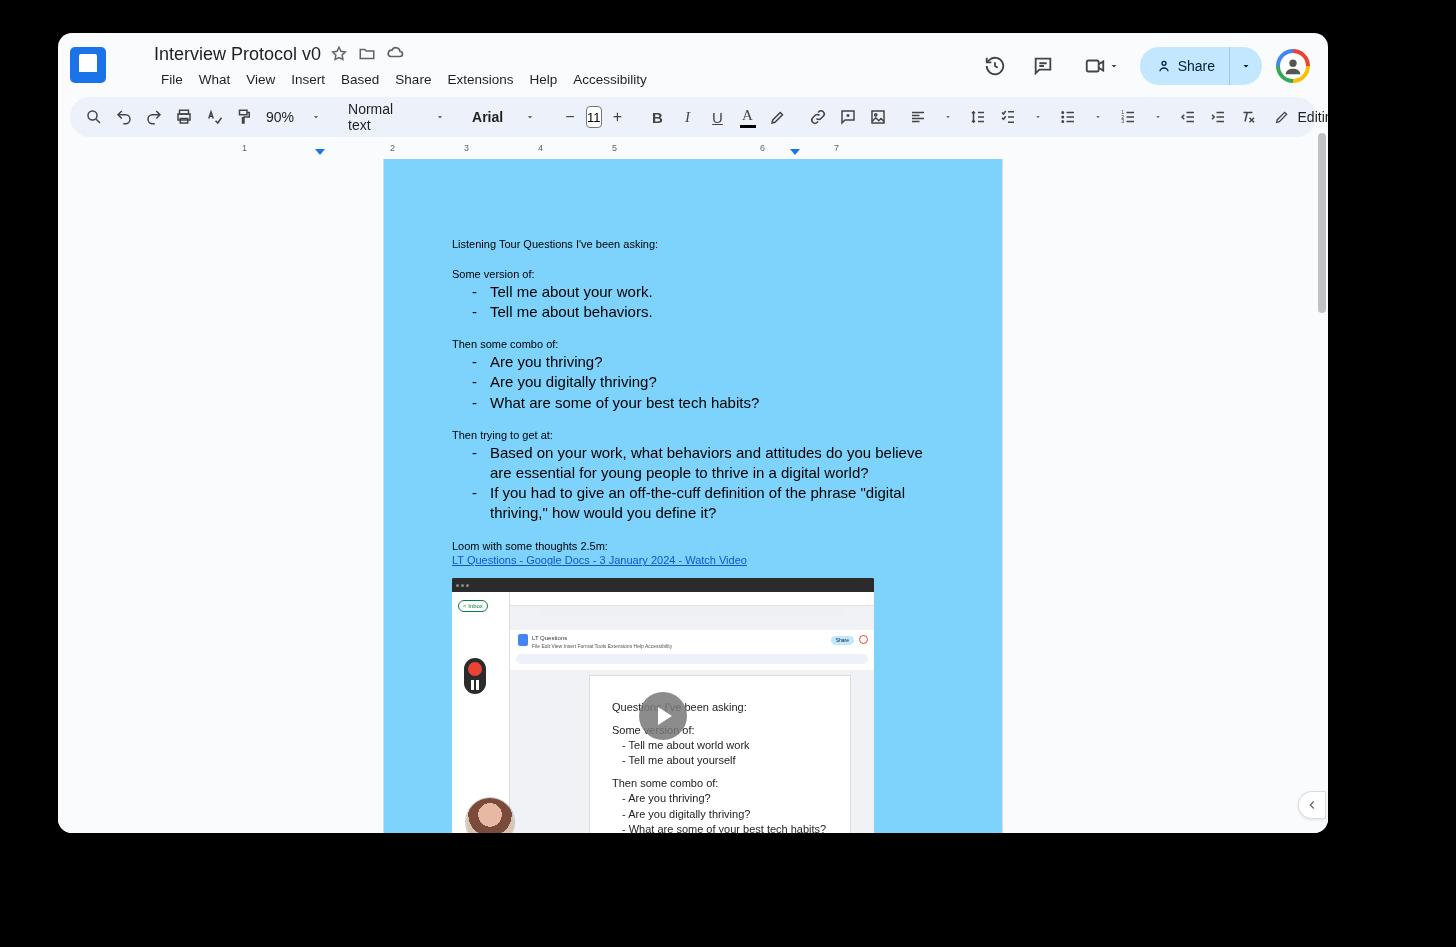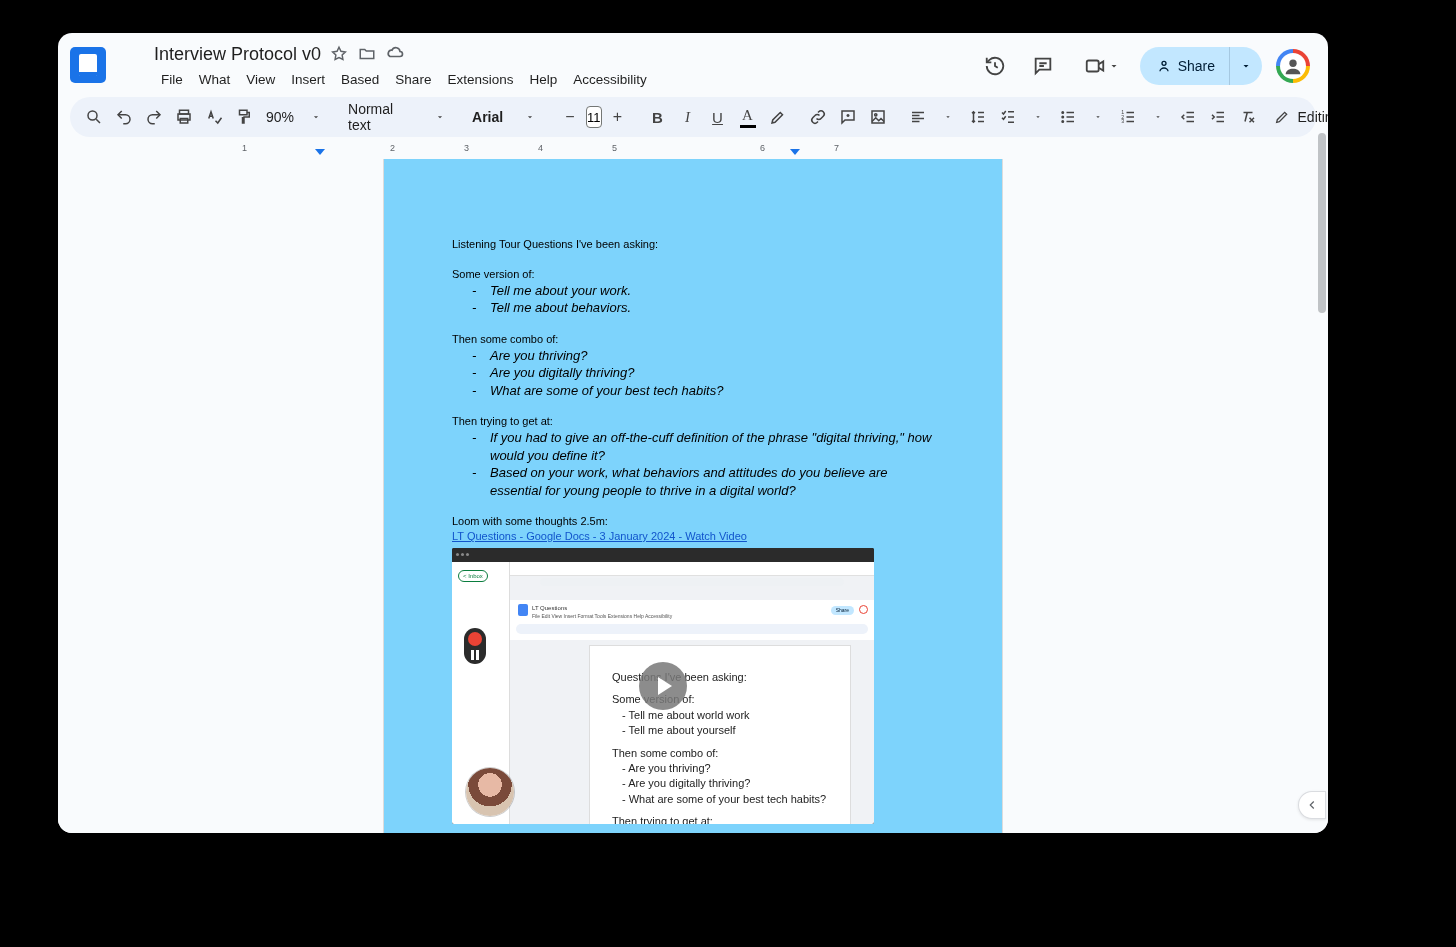--- a/index.html
+++ b/index.html
@@ -107,29 +107,29 @@
     margin-top:0px;
     box-shadow:0 0 0 1px #dcdcdc;
     padding:78px 68px 30px 68px;
     font-family: Arial, sans-serif;
     font-size:11px;
     line-height:1.35;
     color:#000;
   }
   .page p{ margin:0; font-size:11px;}
   .page ul{ list-style:none; padding-left:20px;}
-  .page li{ position:relative; padding-left:18px; font-size:13px; line-height:1.35;font-style:italic;}
+  .page li{ position:relative; padding-left:18px; font-size:15px; line-height:1.35;}
   .page li::before{ content:"-"; position:absolute; left:0;}
   .doc-link{ color:#1155cc; text-decoration:underline; cursor:pointer;}
   .spacer-line{ height:15px;}
   
   .loom{
     width:422px; height:276px;
     background:#1e1e1e;
-    margin-top:4px;
+    margin-top:10px;
     border-radius:2px;
     position:relative;
     overflow:hidden;
     text-decoration:underline;
   }
   .loom-topbar{height:14px; background:#2b2b2b; display:flex; align-items:center; gap:2px; padding:0 4px;}
   .loom-topdot{width:3px;height:3px;border-radius:50%;background:#888;}
   .loom-chrome{position:absolute; left:58px; top:14px; right:0; bottom:0; background:#f0f2f5;}
   .loom-sidebar{position:absolute; left:0; top:14px; width:58px; bottom:0; background:#fff; border-right:1px solid #ddd;}
   .loom-inbox{ position:absolute; top:8px; left:6px; font-size:6px; color:#0a7d3e; border:1px solid #0a7d3e; border-radius:8px; padding:1px 4px;}
@@ -469,22 +469,22 @@
       <div class="spacer-line"></div>
       <p>Then some combo of:</p>
       <ul>
         <li>Are you thriving?</li>
         <li>Are you digitally thriving?</li>
         <li>What are some of your best tech habits?</li>
       </ul>
       <div class="spacer-line"></div>
       <p>Then trying to get at:</p>
       <ul>
+        <li>Based on your work, what behaviors and attitudes do you believe are essential for young people to thrive in a digital world?</li>
         <li>If you had to give an off-the-cuff definition of the phrase "digital thriving," how would you define it?</li>
-        <li>Based on your work, what behaviors and attitudes do you believe are essential for young people to thrive in a digital world?</li>
       </ul>
       <div class="spacer-line"></div>
       <p>Loom with some thoughts 2.5m:</p>
       <p><a class="doc-link">LT Questions - Google Docs - 3 January 2024 - Watch Video</a></p>
 
       <div class="loom">
         <div class="loom-topbar">
           <div class="loom-topdot"></div>
             <div class="loom-topdot"></div>
             <div class="loom-topdot"></div>

